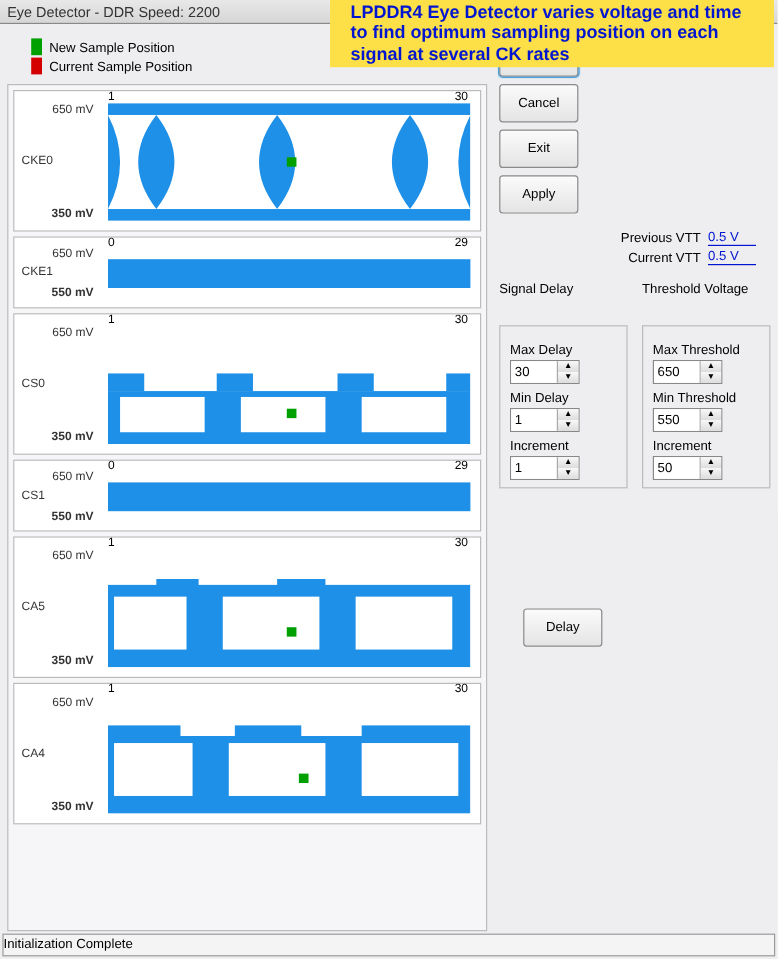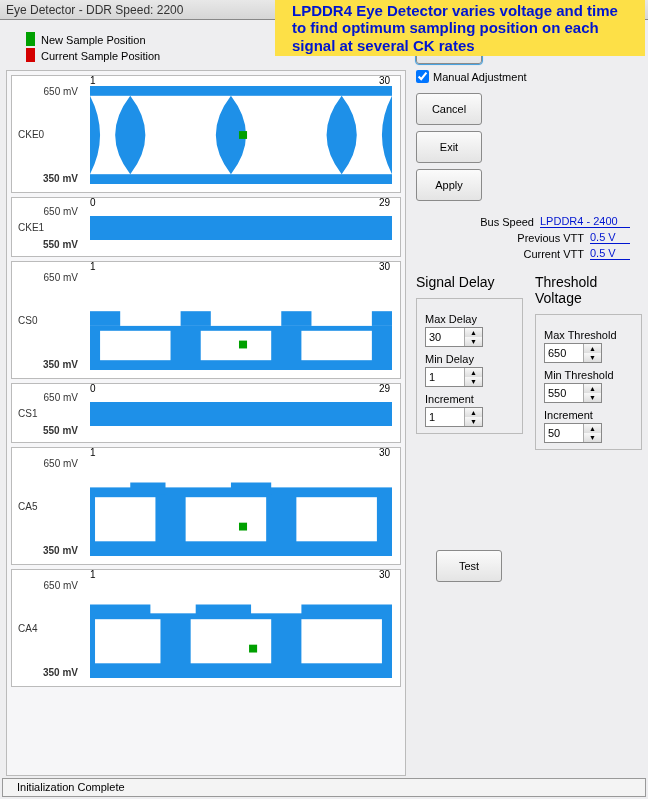--- a/index.html
+++ b/index.html
@@ -90,39 +90,39 @@
     cursor:pointer;
   }
   .btn:focus, .btn.highlight { outline:1px solid #4aa3df; box-shadow:0 0 2px #4aa3df; }
   .chk-row { display:flex; align-items:center; gap:4px; margin-bottom:10px; font-size:11px; }
   .info-row { display:flex; justify-content:flex-end; align-items:center; gap:6px; font-size:11px; margin-bottom:3px; padding-right:12px; }
   .info-row .val { color:#0015d0; border-bottom:1px solid #0015d0; min-width:40px; text-align:left; }
   .info-row .val.wide { min-width:90px; }
   .group-box {
     border:1px solid #bbb;
     padding:8px 8px 6px 8px;
-    margin-top:8px;
+    margin-top:24px;
   }
   .group-row { display:flex; gap:12px; }
   .sub-col { flex:1; }
-  .grp-title { font-size:14px; margin-bottom:4px; }
+  .grp-title { font-size:11px; margin-bottom:4px; }
   .field-lbl { font-size:11px; margin-top:6px; margin-bottom:2px; }
   .spinner {
     display:flex; align-items:stretch; width:58px; height:20px;
     border:1px solid #888; background:#fff;
   }
   .spinner input {
     border:none; width:38px; font-size:11px; padding:0 3px; outline:none;
   }
   .spin-btns { display:flex; flex-direction:column; width:18px; border-left:1px solid #aaa; }
   .spin-btns div { flex:1; font-size:7px; text-align:center; line-height:9px; background:linear-gradient(#f8f8f8,#ddd); cursor:pointer; }
   .statusbar {
     position:absolute; left:2px; right:2px; bottom:2px;
     border:1px solid #999; background:#f4f4f4;
-    height:19px; line-height:17px; padding:0 14px; font-size:11px;margin-top:39px;
+    height:19px; line-height:17px; padding:0 0; font-size:11px;margin-top:39px;
   }
   .test-btn-wrap { margin-top:100px; padding-left:20px; }
 </style>
 </head>
 <body>
 
 <div class="titlebar">
   <span>Eye Detector - DDR Speed: 2200</span>
 </div>
 
@@ -250,33 +250,25 @@
             <rect x="158" y="66" width="8" height="8" fill="#00a000"></rect>
           </svg>
         </div>
       </div>
 
     </div>
   </div>
 
   <div class="right-col">
     <button class="btn highlight">Analyze</button>
-    <div class="chk-row">
-      <input type="checkbox" checked="" style="">
-      <span>Manual Adjustment</span>
-    </div>
     <button class="btn">Cancel</button>
     <button class="btn">Exit</button>
     <button class="btn">Apply</button>
 
     <div style="height:8px"></div>
-    <div class="info-row">
-      <span>Bus Speed</span>
-      <span class="val wide">LPDDR4 - 2400</span>
-    </div>
     <div class="info-row">
       <span>Previous VTT</span>
       <span class="val">0.5 V</span>
     </div>
     <div class="info-row">
       <span>Current VTT</span>
       <span class="val">0.5 V</span>
     </div>
 
     <div class="group-row" style="margin-top:14px">
@@ -334,20 +326,20 @@
             <div class="spin-btns">
                 <div>▲</div>
                 <div>▼</div>
               </div>
           </div>
         </div>
       </div>
     </div>
 
     <div class="test-btn-wrap">
-      <button class="btn">Test</button>
+      <button class="btn">Delay</button>
     </div>
   </div>
 </div>
 
 <div class="statusbar">
   <span>Initialization Complete</span>
 </div>
 
 </body></html>

